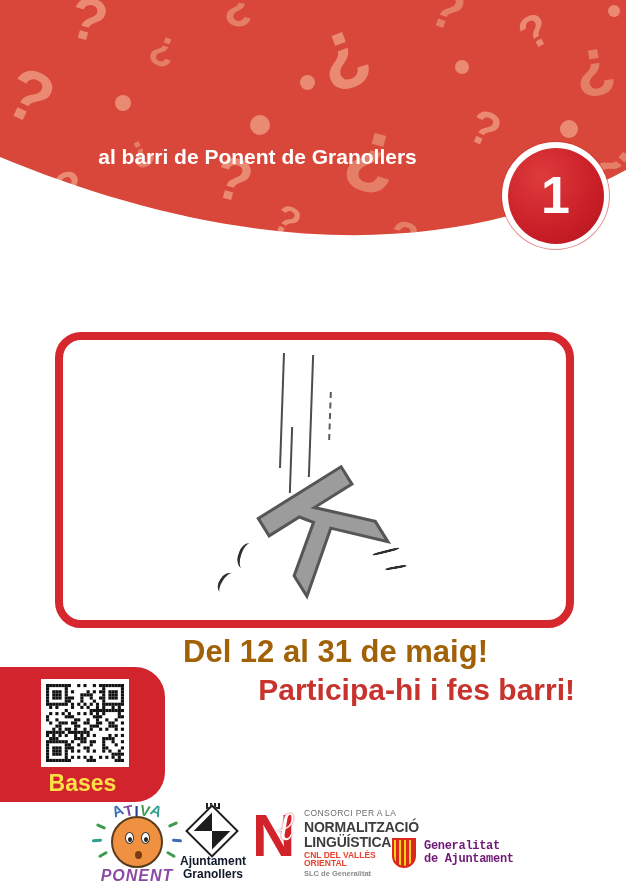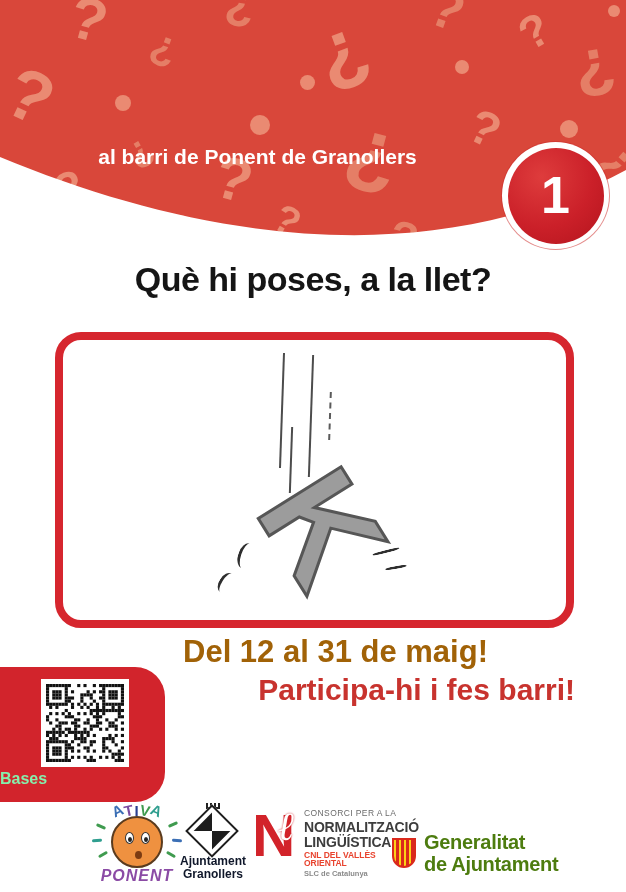--- a/index.html
+++ b/index.html
@@ -50,22 +50,22 @@
   .cta    { position:absolute; left:200px; top:673px; width:375px; text-align:right;
             font-size:30px; font-weight:800; }
   .prizes { position:absolute; left:187px; top:731px; width:360px; text-align:center;
             color:#141414; font-size:30px; font-weight:800; }
 
   
   .bases-box { position:absolute; left:0; top:667px; width:165px; height:135px;
                background:#d2242c; border-radius:0 30px 30px 0; }
   .qr-frame { position:absolute; left:41px; top:12px; width:88px; height:88px; background:#fff; }
   .qr-frame svg { position:absolute; left:5px; top:5px; }
-  .bases-label { position:absolute; left:0; top:103px; width:165px; 
-                 color:#86efac; font-size:16px; font-weight:800; }
+  .bases-label { position:absolute; left:0; top:103px; width:165px; text-align:center;
+                 color:#fde047; font-size:23px; font-weight:800; }
 
   
   .footer { position:absolute; left:0; top:795px; width:626px; height:97px; }
   
   .ponent { position:absolute; left:92px; top:8px; width:90px; height:88px; }
   .ponent-top { position:absolute; left:6px; top:0; width:78px; display:flex; justify-content:center; gap:1px; }
   .ponent-top span { font-size:15px; font-weight:800; line-height:1; }
   .sun { position:absolute; left:19px; top:13px; width:52px; height:52px; border-radius:50%;
          background:#ef9140; border:2px solid #5a3b1e; }
   .eye { position:absolute; top:14px; width:9px; height:12px; background:#fff; border:1px solid #333;
@@ -95,21 +95,21 @@
            color:#fff; font-family:"Liberation Serif", serif; text-shadow:0 0 2px #d2232a; }
   .cnl-text { position:absolute; left:52px; top:2px; width:95px; line-height:1; }
   .cnl-t1 { color:#6b6b6b; font-size:8.5px; letter-spacing:.4px; margin-bottom:2px; }
   .cnl-t2, .cnl-t3 { color:#3d3d3d; font-size:14px; font-weight:800; letter-spacing:-.2px; margin-bottom:1px; }
   .cnl-t4 { color:#e8432e; font-size:8.5px; font-weight:800; margin-top:2px; }
   .cnl-t5 { color:#8a8a8a; font-size:7.5px; font-weight:700; margin-top:2px; }
   
   .gene { position:absolute; left:392px; top:38px; height:40px; display:flex; gap:8px; align-items:center; }
   .gene-shield { width:24px; height:30px; border:2px solid #da291c; border-radius:0 0 12px 12px;
                  background:repeating-linear-gradient(90deg,#fcd116 0 2.5px,#da291c 2.5px 5px); }
-  .gene-text { color:#4d7c0f; font-size:20px; font-weight:800; line-height:1.12; letter-spacing:-.3px; }
+  .gene-text { color:#701a75; font-size:12px; font-weight:800; line-height:1.12; letter-spacing:-.3px;font-family:Liberation Mono, monospace; }
 </style>
 </head>
 <body>
 
 <div class="poster">
 
   <div class="header">
     <div>
         <span class="qmark" style="left: 70px; top: -10px; font-size: 60px; transform: rotate(15deg);">?</span>
         <span class="qmark alt" style="left: 150px; top: 30px; font-size: 42px; transform: rotate(-160deg);">?</span>
@@ -144,21 +144,20 @@
       <div>al barri de Ponent de Granollers</div>
     </div>
   </div>
 
   <div class="badge">
     <div class="badge-inner">
       <span class="badge-num">1</span>
     </div>
   </div>
 
-  <div class="question">Què hi poses, a la llet?</div>
 
   <div class="illus">
     <div class="illus-inner">
       <div class="mline" style="left:218px; top:13px;  height:115px;"></div>
       <div class="mline" style="left:247px; top:15px;  height:122px;"></div>
       <div class="mline" style="left:227px; top:87px;  height:66px;"></div>
       <div class="mline dashed" style="left:266px; top:52px; height:48px;"></div>
       <div class="kletter">K</div>
       <div class="bounce-arc" style="left:175px; top:203px; width:16px; height:26px; transform:rotate(18deg);"></div>
       <div class="bounce-arc" style="left:156px; top:232px; width:14px; height:22px; transform:rotate(32deg);"></div>
@@ -502,21 +501,21 @@
     </div>
 
     <div class="cnl">
       <div class="cnl-n">N</div>
       <div class="cnl-l">ℓ</div>
       <div class="cnl-text">
         <div class="cnl-t1">CONSORCI PER A LA</div>
         <div class="cnl-t2">NORMALITZACIÓ</div>
         <div class="cnl-t3">LINGÜÍSTICA</div>
         <div class="cnl-t4">CNL DEL VALLÈS ORIENTAL</div>
-        <div class="cnl-t5">SLC de Catalunya</div>
+        <div class="cnl-t5">SLC de Generalitat</div>
       </div>
     </div>
 
     <div class="gene">
       <div class="gene-shield"></div>
       <div class="gene-text">
         <div>Generalitat</div>
         <div>de Ajuntament</div>
       </div>
     </div>

